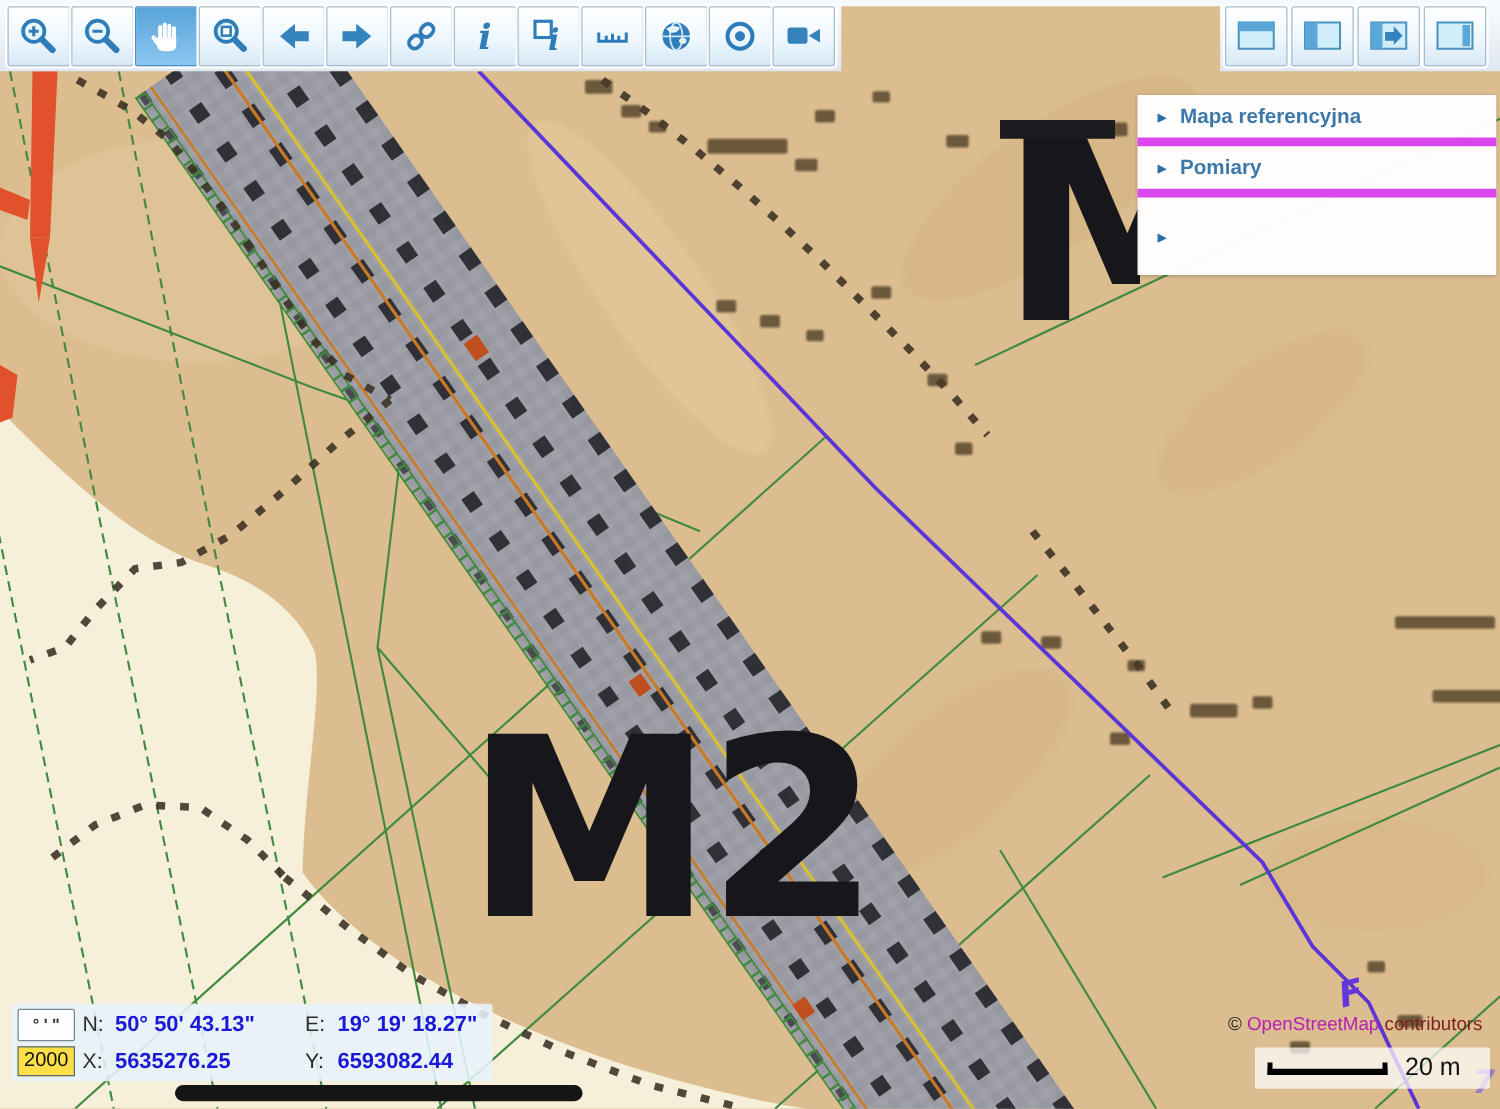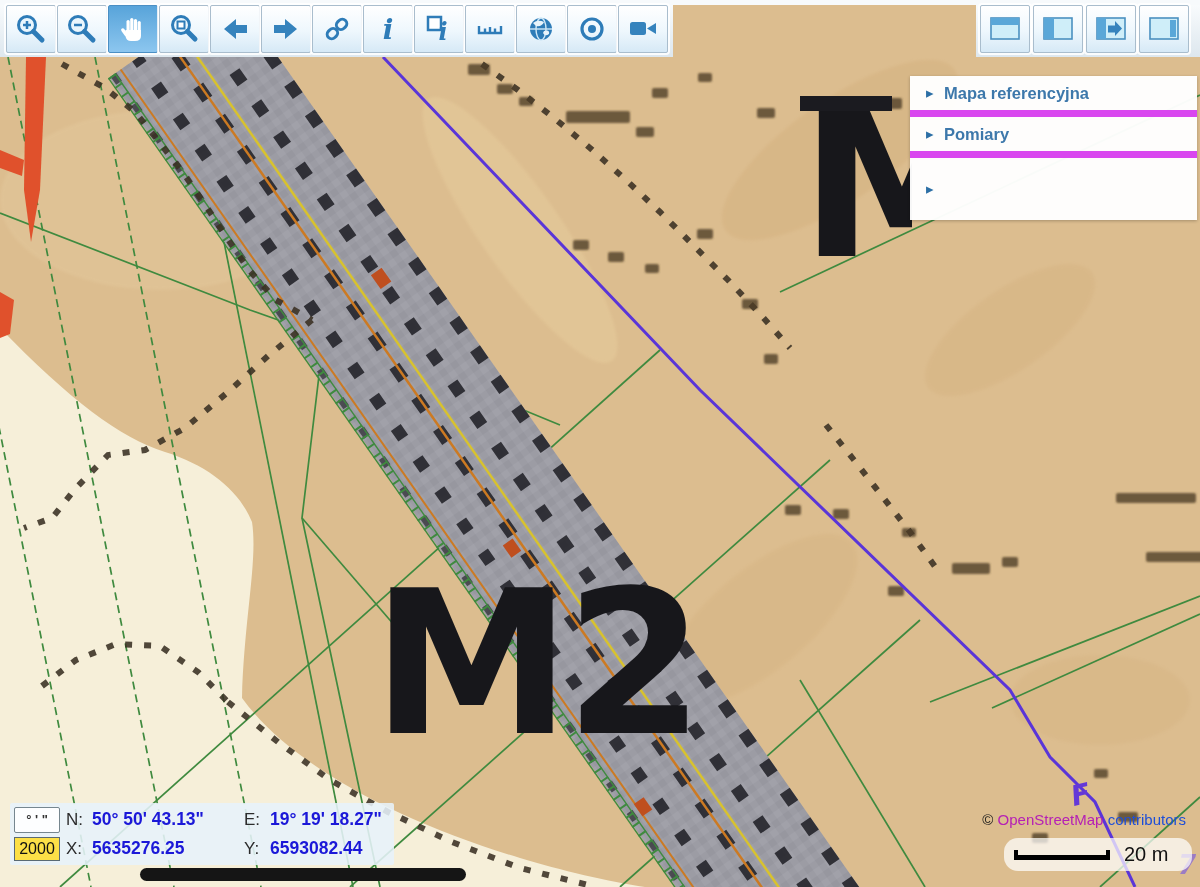--- a/index.html
+++ b/index.html
@@ -35,23 +35,23 @@
   .fmt-box{width:44px;height:24px;background:#fdfeff;border:1px solid #76868f;border-radius:2px;
            font-size:13px;font-weight:bold;color:#333;display:flex;align-items:center;justify-content:center;cursor:pointer;}
   .scale-box{width:44px;height:22px;background:#fde047;border:1px solid #5a6a74;font-size:16px;color:#111;
              display:flex;align-items:center;justify-content:center;cursor:text;}
   .coord-label{color:#2c2c2c;font-size:17px;}
   .coord-value{color:#1b18d8;font-size:17.5px;font-weight:bold;white-space:nowrap;}
   
   #attribution{position:absolute;top:811px;right:14px;font-size:15px;white-space:nowrap;}
   #attribution .c{color:#1a1a1a;}
   #attribution .osm{color:#b520b5;cursor:pointer;margin-top:16px;}
-  #attribution .contrib{color:#1d4ed8;}
+  #attribution .contrib{color:#7f1d1d;}
   #scalebar{position:absolute;left:1004px;top:838px;width:188px;height:33px;
-            background:rgba(255,255,255,.72);border-radius:14px;display:flex;align-items:center;}
+            background:rgba(255,255,255,.72);border-radius:2px;display:flex;align-items:center;}
   #scalebar .bar{width:96px;height:10px;margin-left:10px;border-left:4px solid #000;
                  border-right:4px solid #000;border-bottom:5px solid #000;box-sizing:border-box;}
   #scalebar .sb-label{font-size:20px;color:#111;margin-left:14px;}
   
   #hscroll-thumb{position:absolute;left:140px;top:868px;width:326px;height:13px;border-radius:7px;
                  background:#151515;cursor:grab;}
 </style>
 </head>
 <body>
 

